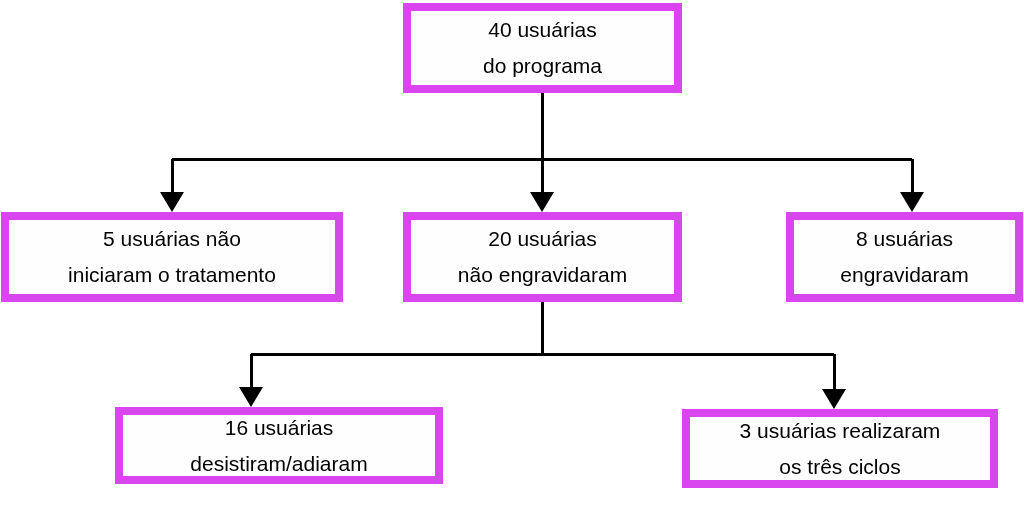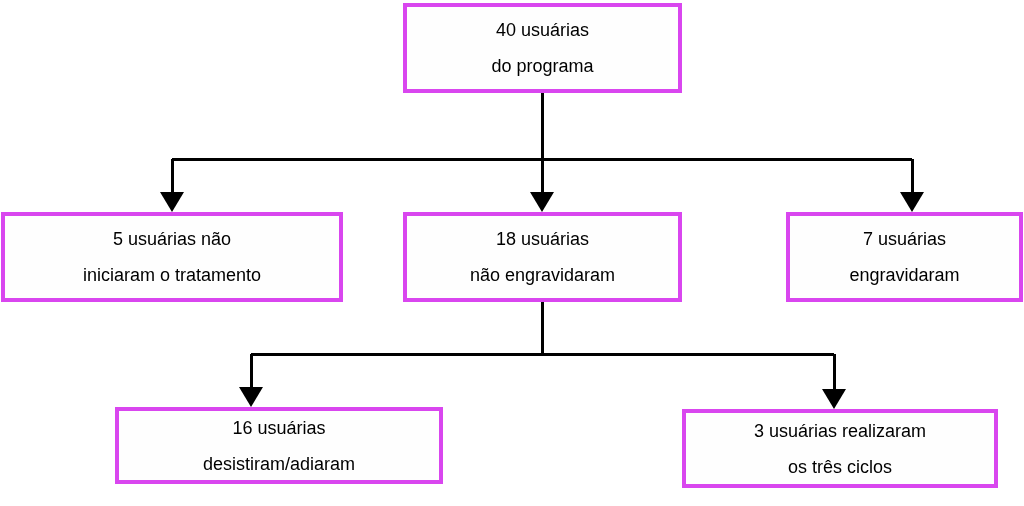--- a/index.html
+++ b/index.html
@@ -22,26 +22,26 @@
     left: 0;
     top: 0;
     width: 1024px;
     height: 506px;
     pointer-events: none;
   }
   .flow-node {
     position: absolute;
     box-sizing: border-box;
     background: #fefefe;
-    border: 4px solid #d946ef;
+    border: 8px solid #d946ef;
     display: flex;
     align-items: center;
     justify-content: center;
     text-align: center;
-    font-size: 18px;
+    font-size: 21px;
     line-height: 36px;
     color: #000000;
     white-space: pre-line;
   }
   
   .node-root         { left: 403px; top: 3px;   width: 279px; height: 90px; }
   .node-not-started  { left: 1px;   top: 212px; width: 342px; height: 90px; }
   .node-not-pregnant { left: 403px; top: 212px; width: 279px; height: 90px; }
   .node-pregnant     { left: 786px; top: 212px; width: 237px; height: 90px; }
   .node-dropped      { left: 115px; top: 407px; width: 328px; height: 77px; }
@@ -73,24 +73,24 @@
       <polygon points="822,389 846,389 834,409"></polygon>
     </g>
   </svg>
 
   <div class="flow-node node-root">40 usuárias
 do programa</div>
 
   <div class="flow-node node-not-started">5 usuárias não
 iniciaram o tratamento</div>
 
-  <div class="flow-node node-not-pregnant">18 usuárias
+  <div class="flow-node node-not-pregnant">20 usuárias
 não engravidaram</div>
 
-  <div class="flow-node node-pregnant">7 usuárias
+  <div class="flow-node node-pregnant">8 usuárias
 engravidaram</div>
 
   <div class="flow-node node-dropped">16 usuárias
 desistiram/adiaram</div>
 
   <div class="flow-node node-completed">3 usuárias realizaram
 os três ciclos</div>
 
 </div>
 

